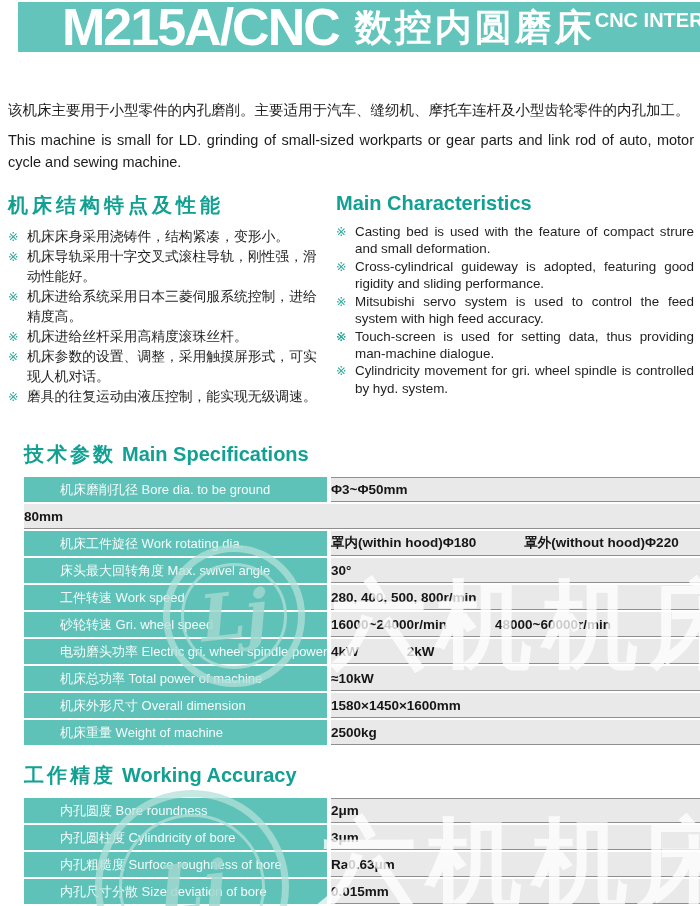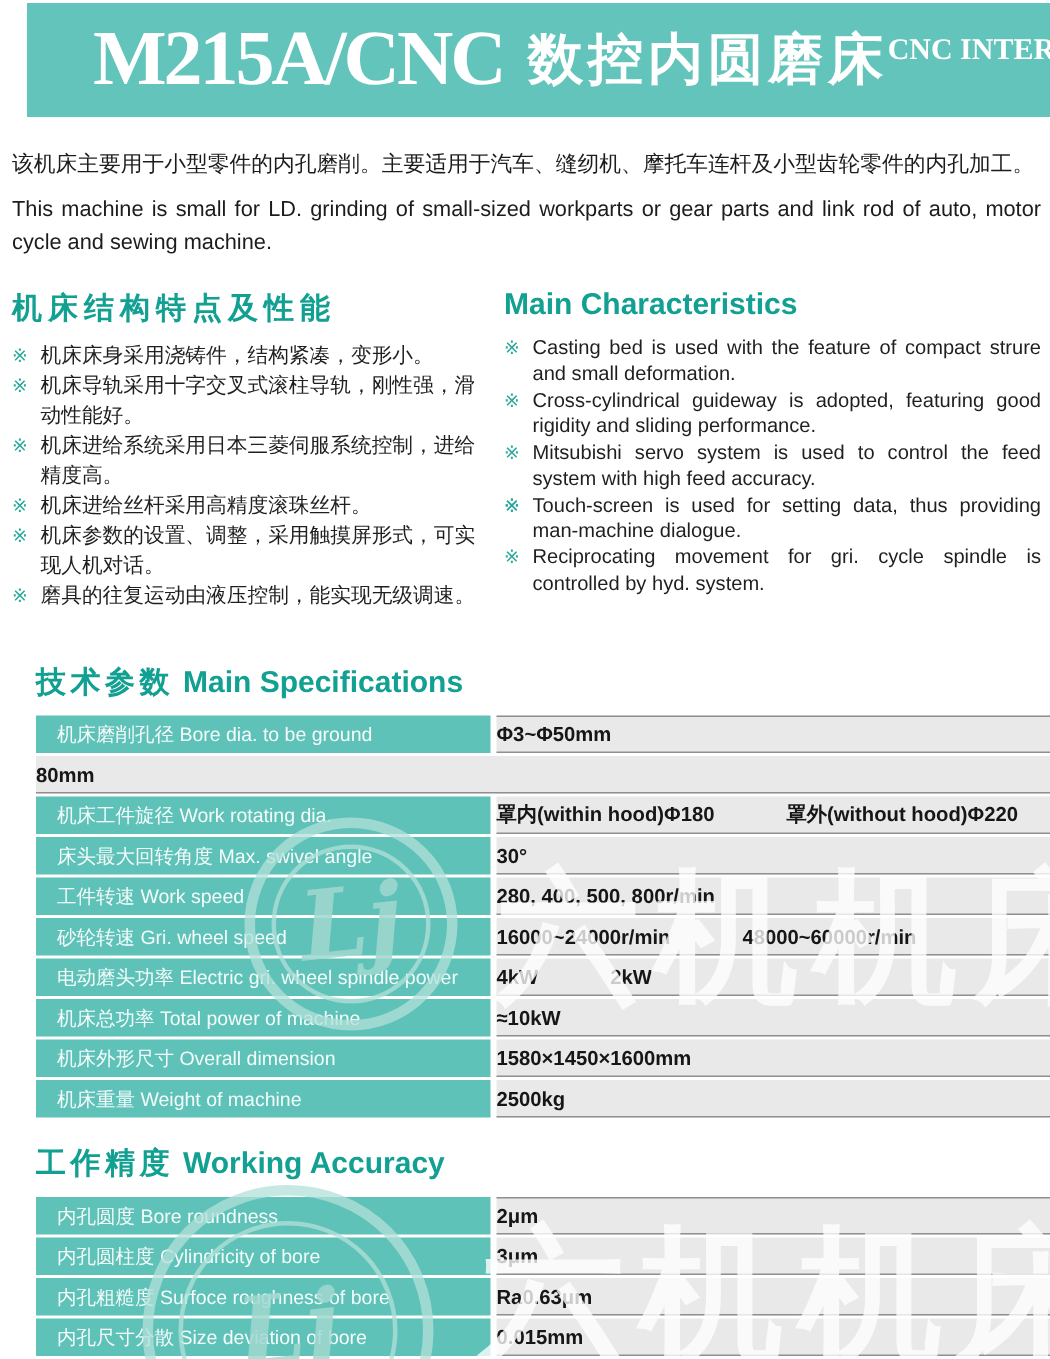--- a/index.html
+++ b/index.html
@@ -2,22 +2,22 @@
 <html><head>
 <meta charset="utf-8">
 <style>
   html,body { margin:0; padding:0; background:#ffffff; }
   .page {
     position:relative; width:700px; height:906px; overflow:hidden;
     font-family:"Liberation Sans","DejaVu Sans",sans-serif; background:#ffffff;
   }
   
   .banner {
-    position:absolute; left:18px; top:2px; width:682px; height:76px;
-    background:#62c4ba; display:flex; align-items:center;font-family:Liberation Serif, serif;
+    position:absolute; left:18px; top:2px; width:682px; height:50px;
+    background:#62c4ba; display:flex; align-items:center;
   }
   .banner-model {
     margin-left:44px; color:#ffffff; font-weight:bold; font-size:52px;
     letter-spacing:-2px; line-height:1; white-space:nowrap;
   }
   .banner-right { margin-left:16px; display:flex; flex-direction:row; line-height:1; }
   .banner-title-cn { color:#ffffff; font-weight:bold; font-size:37px; letter-spacing:3px; white-space:nowrap; }
   .banner-title-en { color:#ffffff; font-weight:bold; font-size:20px; letter-spacing:0px; margin-top:1px; white-space:nowrap; }
   
   .intro { position:absolute; left:8px; top:100px; width:686px; color:#1c1c1c; }
@@ -39,21 +39,21 @@
   .section-specs { top:441px; }
   .section-accuracy { top:762px; }
   .tbl-heading { margin:0 0 9px; font-size:20px; color:#12a092; }
   .tbl-heading .cn { font-weight:bold; letter-spacing:3px; }
   .tbl-heading .en { font-weight:bold; margin-left:6px; letter-spacing:0; }
   .dtable { width:684px; }
   .trow { display:flex; height:25px; margin-bottom:2px; }
   .tlabel {
     width:303px; flex:none; box-sizing:border-box; background:#5fc2b8;
     color:#f4fcfb; font-size:13px; display:flex; align-items:center;
-    padding-left:14px; margin-right:4px; white-space:nowrap; overflow:hidden;
+    padding-left:36px; margin-right:4px; white-space:nowrap; overflow:hidden;
   }
   .tval {
     flex:1; box-sizing:border-box; background:#e9e9e9; color:#161616;
     font-size:13.5px; display:flex; align-items:center; justify-content:flex-start;
     gap:48px; border-bottom:1px solid #8f8f8f;font-weight:bold;
   }
   .trow:first-child .tval { border-top:1px solid #8f8f8f; }
   .tval span:empty { display:none; }
   
   .wm { position:absolute; pointer-events:none; z-index:5; }
@@ -105,21 +105,21 @@
       </ul>
     </div>
     <div class="col-en">
       <h2 class="feat-heading">Main Characteristics</h2>
       <ul class="feat-list">
         <li><span class="bullet">※</span><span>Casting bed is used with the feature of compact strure and small deformation.</span></li>
         <li><span class="bullet">※</span><span>Cross-cylindrical guideway is adopted, featuring good rigidity and sliding performance.</span></li>
         <li><span class="bullet">※</span><span>Mitsubishi servo system is used to control the feed system with high feed accuracy.</span></li>
         <li><span class="bullet">※</span></li>
         <li><span class="bullet">※</span><span>Touch-screen is used for setting data, thus providing man-machine dialogue.</span></li>
-        <li><span class="bullet">※</span><span>Reciprocating movement for gri. cycle spindle is controlled by hyd. system.</span></li>
+        <li><span class="bullet">※</span><span>Cylindricity movement for gri. wheel spindle is controlled by hyd. system.</span></li>
       </ul>
     </div>
   </div>
 
   <div class="section section-specs">
     <h2 class="tbl-heading">
       <span class="cn">技术参数</span><span class="en">Main Specifications</span>
     </h2>
     <div class="dtable">
       <div class="trow">

